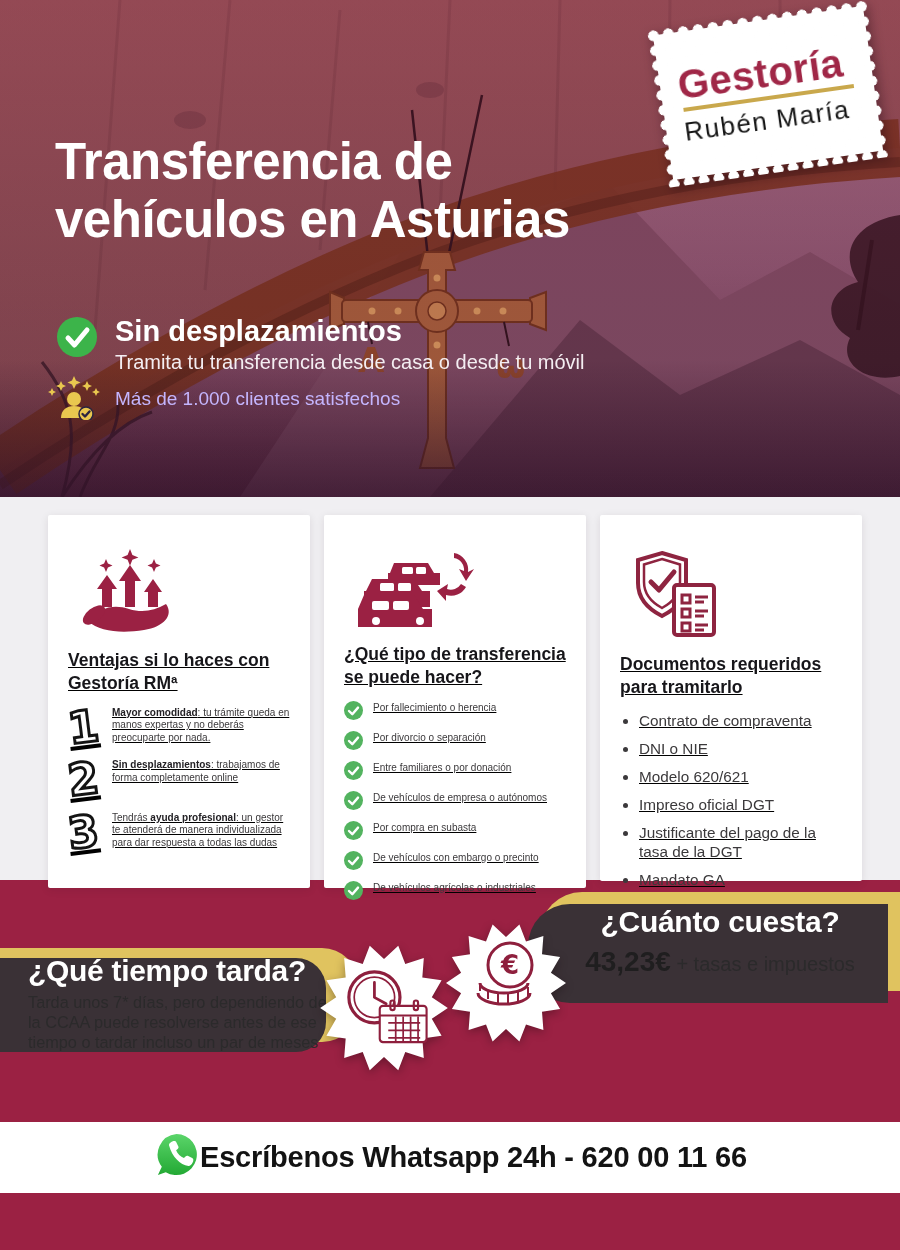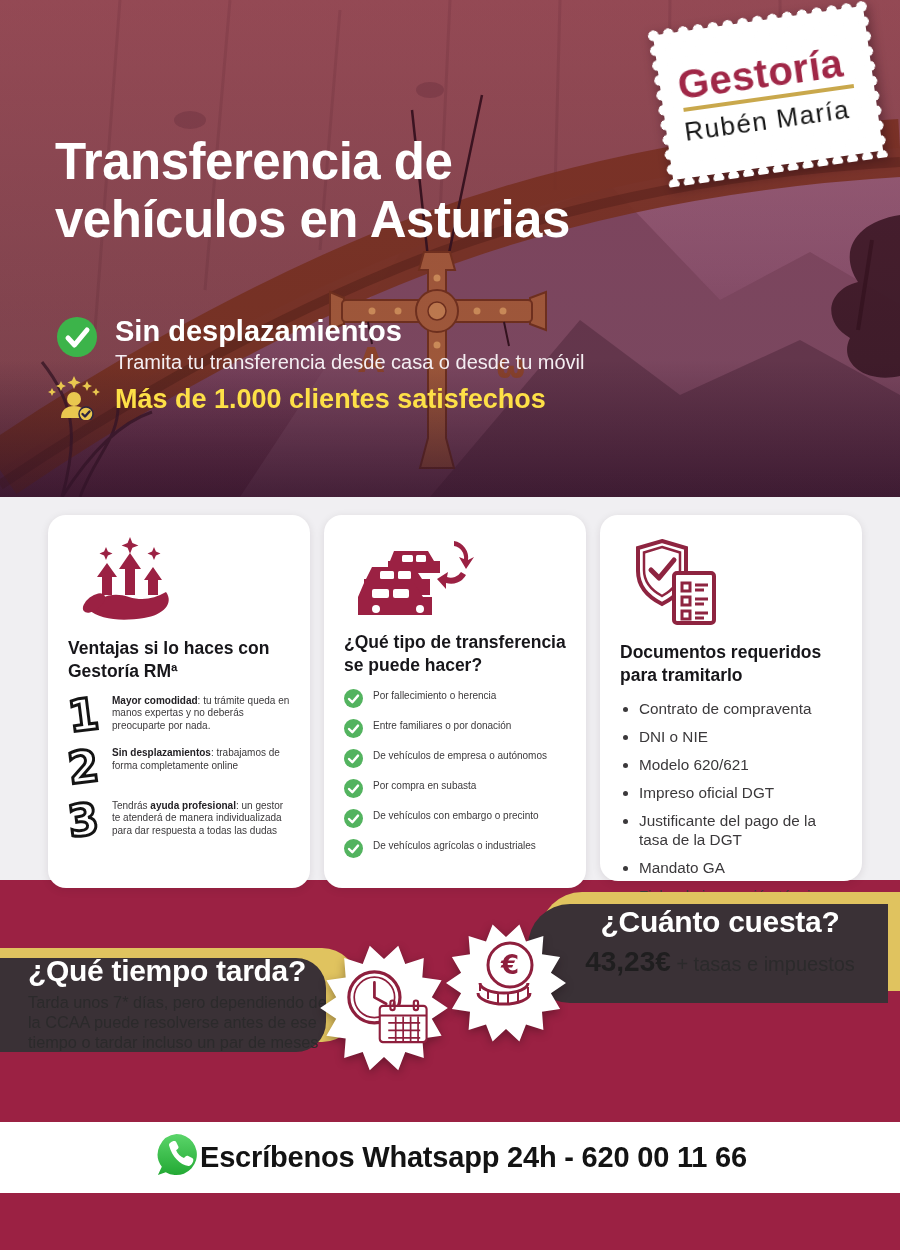--- a/index.html
+++ b/index.html
@@ -7,38 +7,38 @@
   .page { position:relative; width:900px; height:1250px; margin:0 auto; overflow:hidden; background:#F0EFF2; }
 
   
   .hero { position:absolute; top:0; left:0; width:900px; height:497px; overflow:hidden; background:#6E4258; }
   .hero svg.scene { position:absolute; inset:0; }
   .hero-title { position:absolute; left:55px; top:133px; font-size:51px; font-weight:800; color:#fff; line-height:1.13; letter-spacing:-0.5px; z-index:4; }
   .feature-row { position:absolute; left:56px; top:316px; display:flex; gap:17px; z-index:4; align-items:flex-start; }
   .feature-title { font-size:29px; font-weight:600; color:#fff; line-height:1.1; }
   .feature-sub { font-size:20px; font-weight:400; color:#f4eef2; margin-top:3px; }
   .social-row { position:absolute; left:48px; top:374px; display:flex; gap:15px; align-items:center; z-index:4; }
-  .social-text { font-size:27px; font-weight:700; color:#fde047; }
+  .social-text { font-size:19px; font-weight:400; color:#c4b5fd; }
 
   
   .stamp { position:absolute; top:20px; right:26px; width:212px; height:146px; background:#fff;
            transform:rotate(-8deg); z-index:5; display:flex; flex-direction:column; justify-content:center;
            padding:10px 18px; filter:drop-shadow(2px 4px 6px rgba(30,5,15,.45)); }
   .stamp::before { content:""; position:absolute; inset:-7px; z-index:-1;
            background-image:radial-gradient(circle, #fff 5px, rgba(255,255,255,0) 5.5px);
            background-size:15px 15px; }
   .stamp-gestoria { font-size:40px; font-weight:700; color:#A02747; letter-spacing:.5px; }
   .stamp-underline { height:4px; background:#C9A84C; width:98%; margin:0 0 5px 2px; }
   .stamp-ruben { font-size:26px; font-weight:400; color:#161616; letter-spacing:1.5px; }
 
   
   .cards-zone { position:absolute; top:497px; left:0; width:900px; height:383px; background:#F0EFF2; }
   .maroon-zone { position:absolute; top:880px; left:0; width:900px; height:242px; background:#9B2143; }
   .cards-row { position:absolute; top:515px; left:48px; display:flex; gap:14px; z-index:6; align-items:flex-start; }
-  .card { width:262px; background:#fff; border-radius:18px; padding:16px 20px 18px; box-shadow:0 2px 8px rgba(40,20,30,.10); }
+  .card { width:262px; background:#fff; border-radius:2px; padding:28px 20px 18px; box-shadow:0 2px 8px rgba(40,20,30,.10);text-decoration:underline; }
   .card-1 { height:373px; } .card-2 { height:373px; } .card-3 { height:366px; }
   .card-icon { display:block; margin:6px 0 10px 14px; }
   .card-title { font-size:17.5px; font-weight:700; color:#17161a; line-height:1.3; margin-bottom:12px; }
   .num-item { display:flex; gap:10px; margin-bottom:13px; align-items:flex-start; }
   .bubble-num { font-size:44px; font-weight:800; color:#fff; -webkit-text-stroke:3px #141414;
                 line-height:.9; min-width:34px; transform:rotate(-7deg); font-family:"DejaVu Sans", sans-serif; }
   .item-text { font-size:10px; color:#3b393b; line-height:1.27; }
   .item-text b { color:#232125; }
   .check-item { display:flex; gap:10px; margin-bottom:11px; align-items:flex-start; }
   .check-item .item-text { padding-top:1px; }
@@ -243,20 +243,27 @@
             <circle cx="9.5" cy="9.5" r="9.5" fill="#53B35F"></circle>
             <polyline points="5,10 8.3,13.2 14,6.6" fill="none" stroke="#fff" stroke-width="2.4" stroke-linecap="round" stroke-linejoin="round"></polyline>
           </svg>
         <span class="item-text">Por fallecimiento o herencia</span>
       </div>
       <div class="check-item">
         <svg width="19" height="19" viewBox="0 0 19 19">
             <circle cx="9.5" cy="9.5" r="9.5" fill="#53B35F"></circle>
             <polyline points="5,10 8.3,13.2 14,6.6" fill="none" stroke="#fff" stroke-width="2.4" stroke-linecap="round" stroke-linejoin="round"></polyline>
           </svg>
+        <span class="item-text">Por divorcio o separación</span>
+      </div>
+      <div class="check-item">
+        <svg width="19" height="19" viewBox="0 0 19 19">
+            <circle cx="9.5" cy="9.5" r="9.5" fill="#53B35F"></circle>
+            <polyline points="5,10 8.3,13.2 14,6.6" fill="none" stroke="#fff" stroke-width="2.4" stroke-linecap="round" stroke-linejoin="round"></polyline>
+          </svg>
         <span class="item-text">Entre familiares o por donación</span>
       </div>
       <div class="check-item">
         <svg width="19" height="19" viewBox="0 0 19 19">
             <circle cx="9.5" cy="9.5" r="9.5" fill="#53B35F"></circle>
             <polyline points="5,10 8.3,13.2 14,6.6" fill="none" stroke="#fff" stroke-width="2.4" stroke-linecap="round" stroke-linejoin="round"></polyline>
           </svg>
         <span class="item-text">De vehículos de empresa o autónomos</span>
       </div>
       <div class="check-item">

